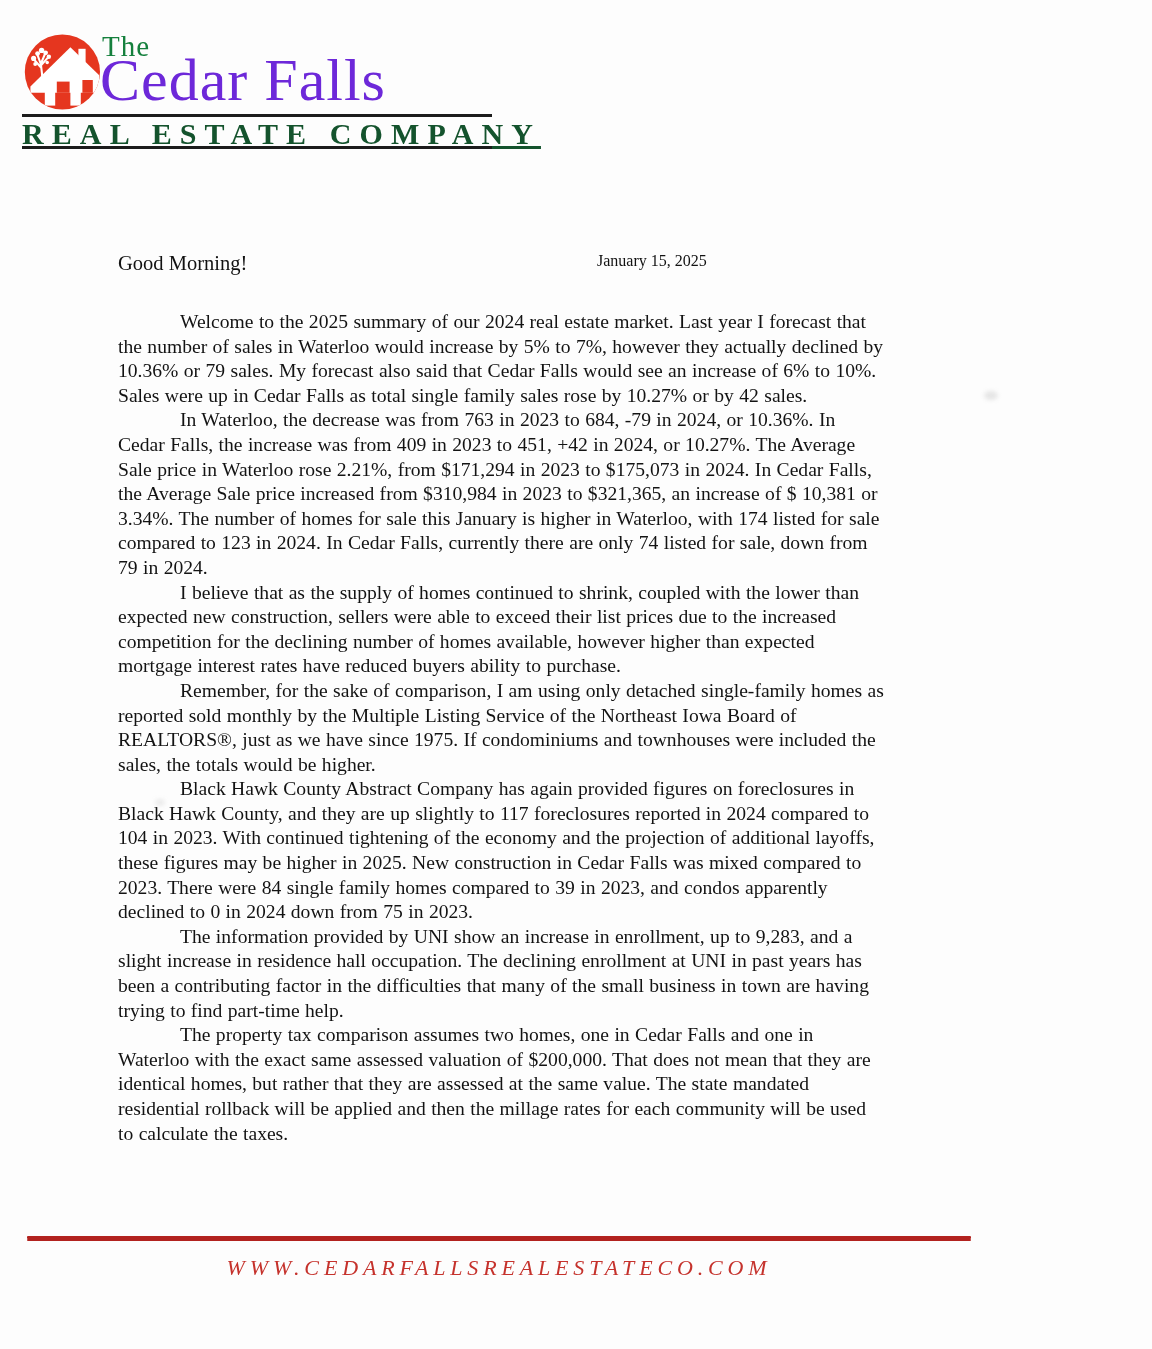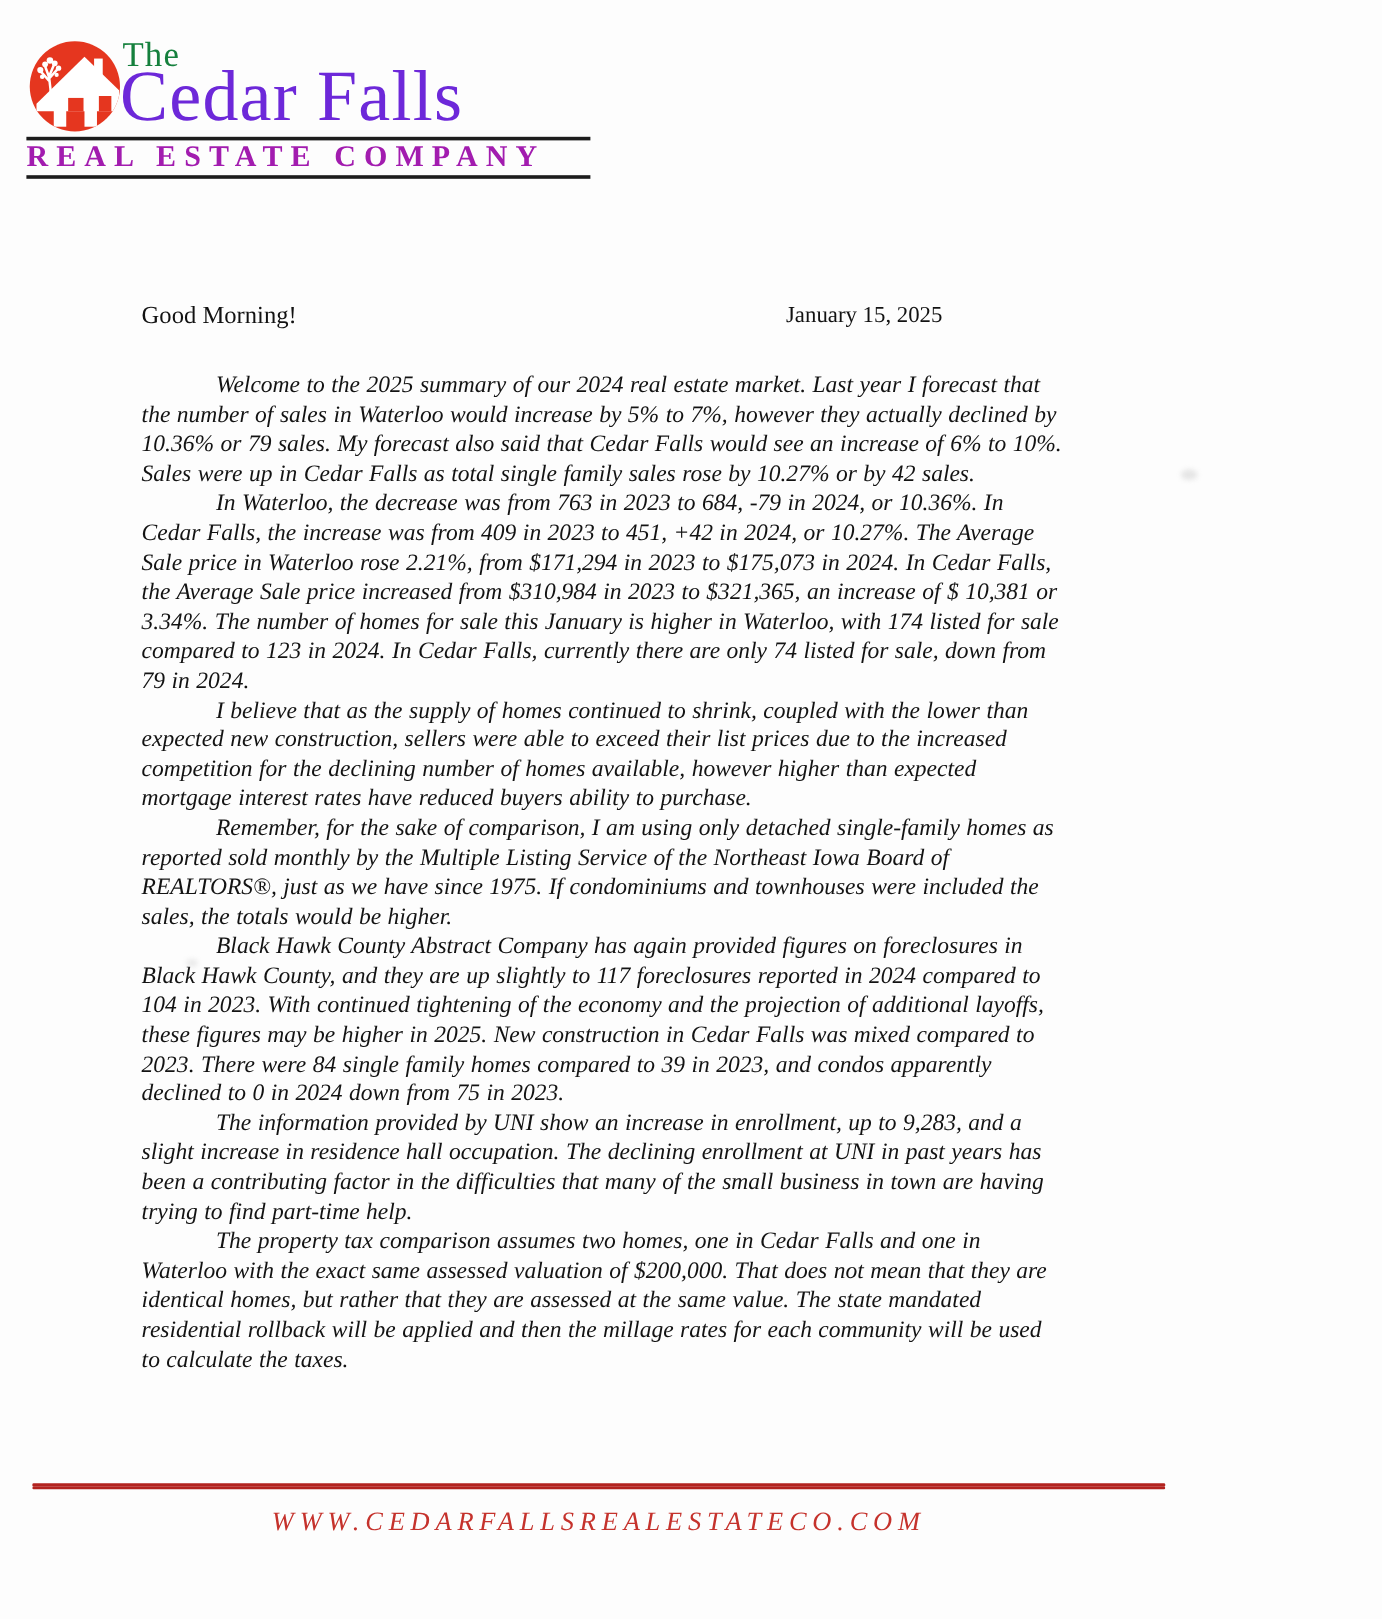--- a/index.html
+++ b/index.html
@@ -22,38 +22,37 @@
   }
   .logo-name {
     position:absolute; left:78px; top:18px;
     font-size:60px; color:#6d28d9; letter-spacing:1px; white-space:nowrap;
   }
   .rule-black-top {
     position:absolute; left:0; top:86px; width:470px; height:3px; background:#1c1c1c;
   }
   .logo-tagline {
     position:absolute; left:0; top:89px; width:470px;
-    font-size:25px; font-weight:bold; color:#a21caf;
-    letter-spacing:0.27em; white-space:nowrap; text-align:justify;
+    font-size:30px; font-weight:bold; color:#14532d;
+    letter-spacing:0.27em; white-space:nowrap; text-align:justify;text-decoration:underline;
   }
   .rule-black-bottom {
     position:absolute; left:0; top:118px; width:470px; height:3px; background:#1c1c1c;
   }
 
   
   .letter { position:absolute; left:118px; top:252px; width:768px; }
   .greeting-row { position:relative; height:32px; }
   .greeting { position:absolute; left:0; top:0; font-size:20.5px; }
-  .letter-date { position:absolute; left:537px; top:0; font-size:19px; }
+  .letter-date { position:absolute; left:479px; top:0; font-size:16px; }
   .paragraphs { margin-top:26px; }
   .paragraphs p {
     margin:0; font-size:19.6px; line-height:24.6px;
     text-indent:62px; color:#131313;
     word-spacing:0.5px;
-    font-style:italic;
   }
 
   
   .letter-footer { position:absolute; left:27px; top:1236px; width:944px; }
   .rule-red { width:100%; height:2.5px; background:#b2231f; border-radius:1px; }
   .footer-contact {
     margin:6px 0 5px 0; text-align:center;
     font-size:20.5px; color:#1d1d1d; letter-spacing:0.5px; white-space:nowrap;
   }
   .footer-contact .bullet { color:#d6281e; font-size:19px; padding:0 12px; }

